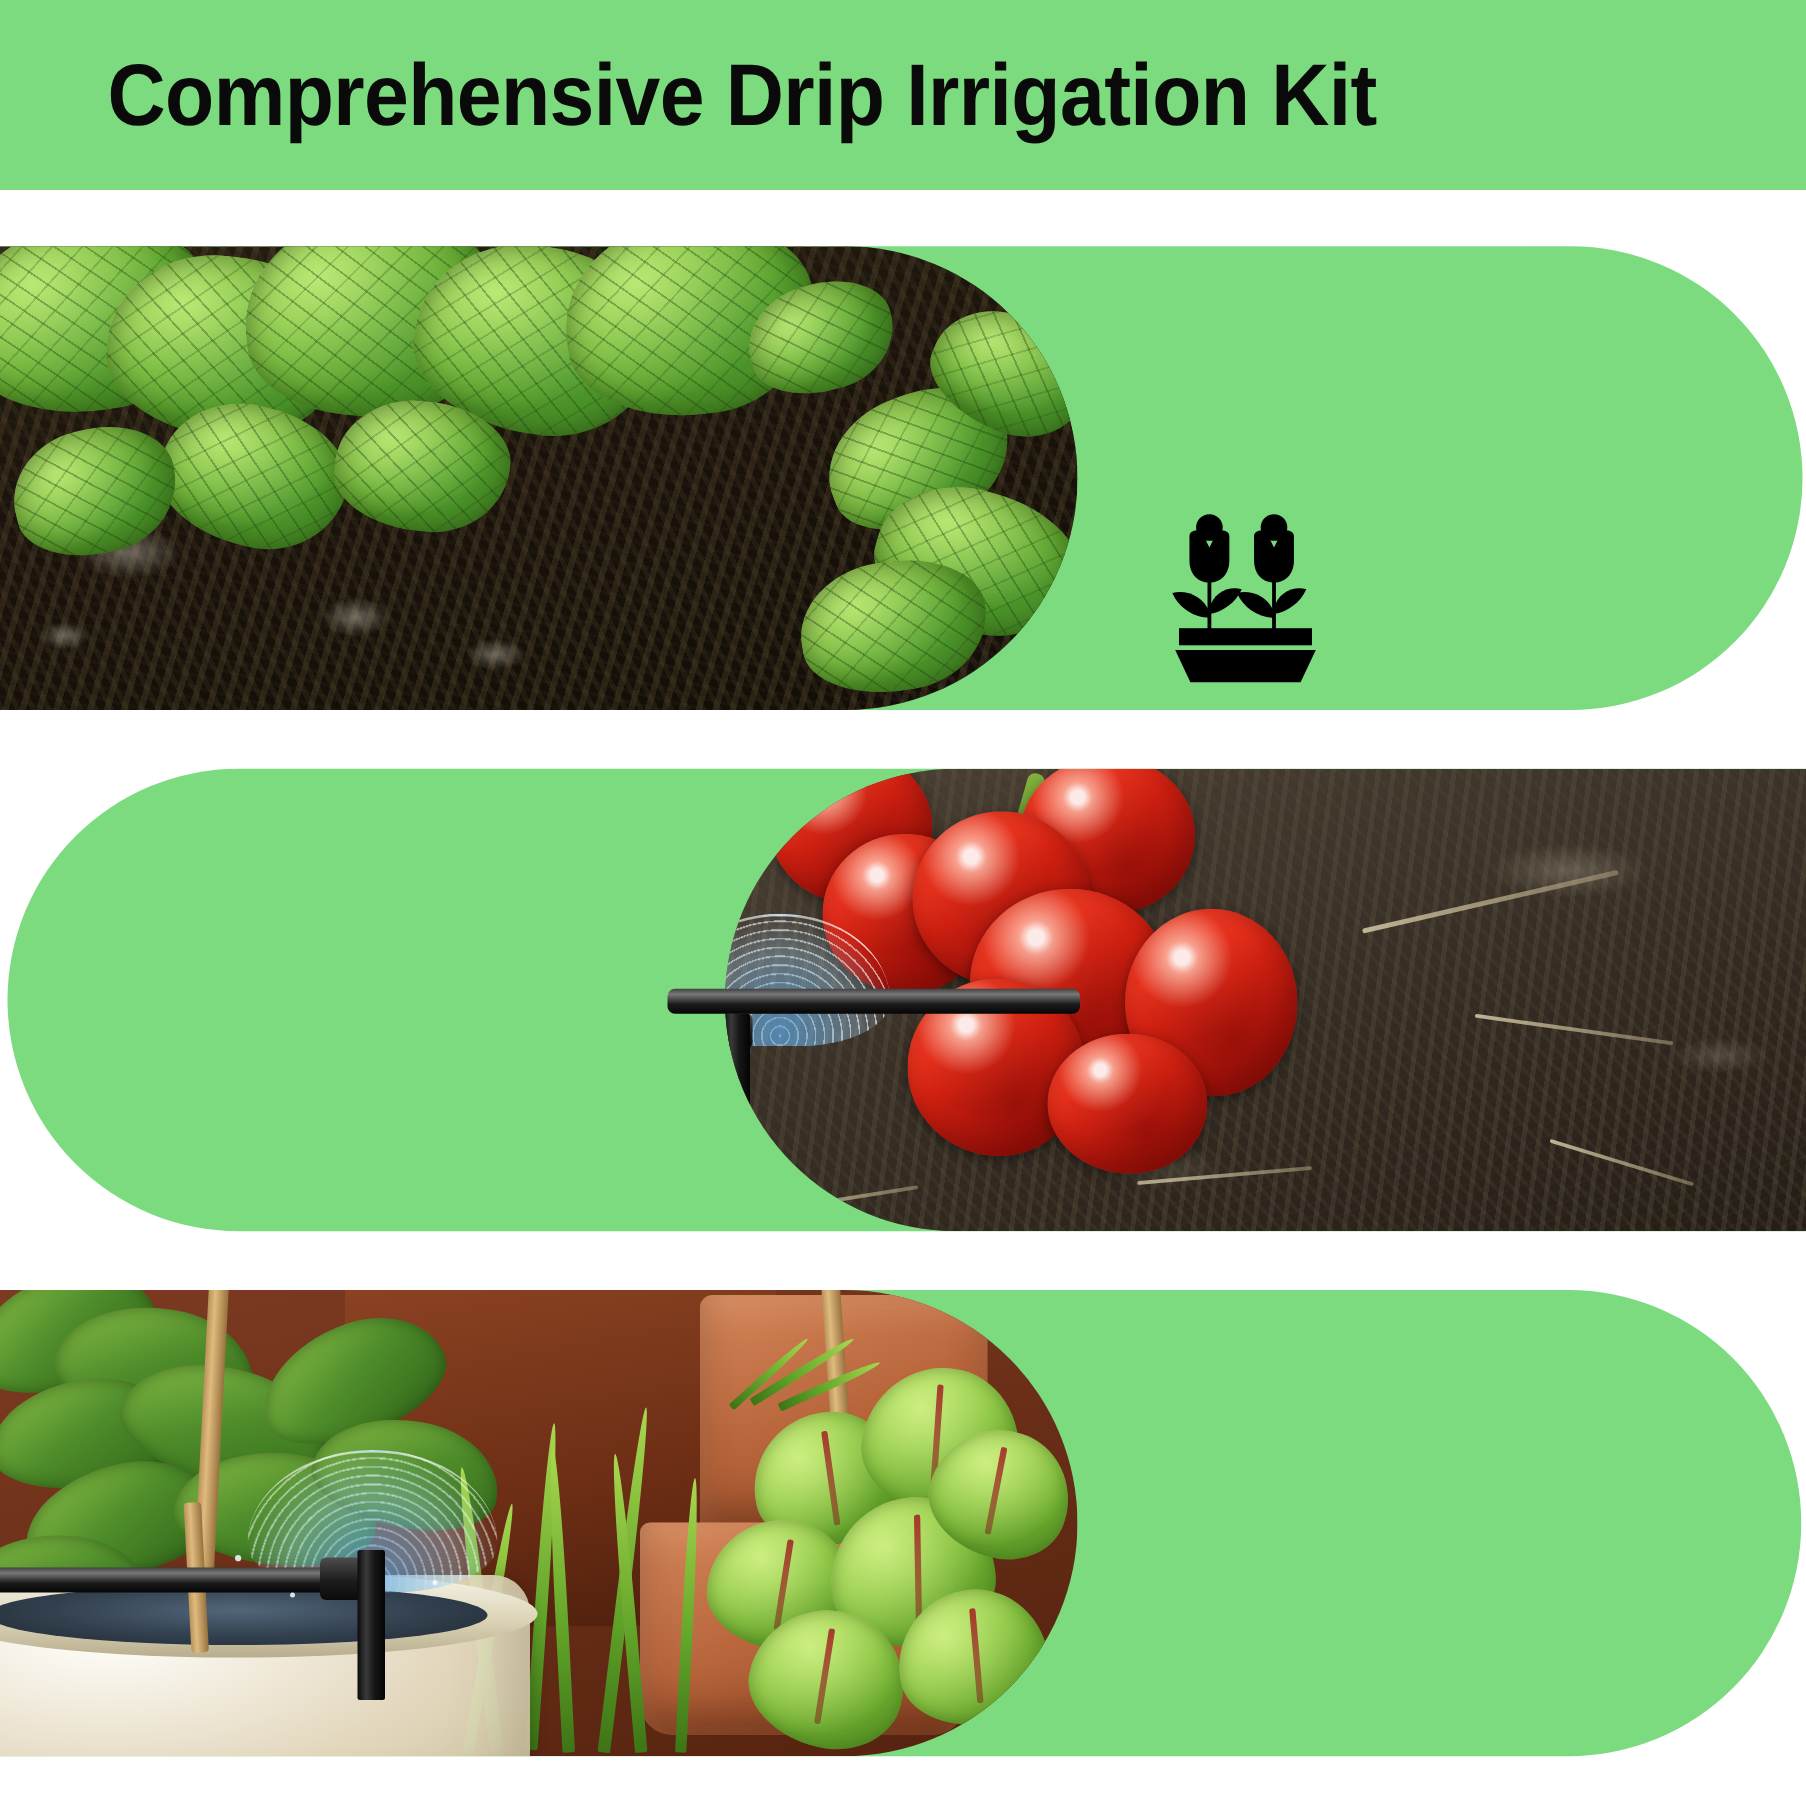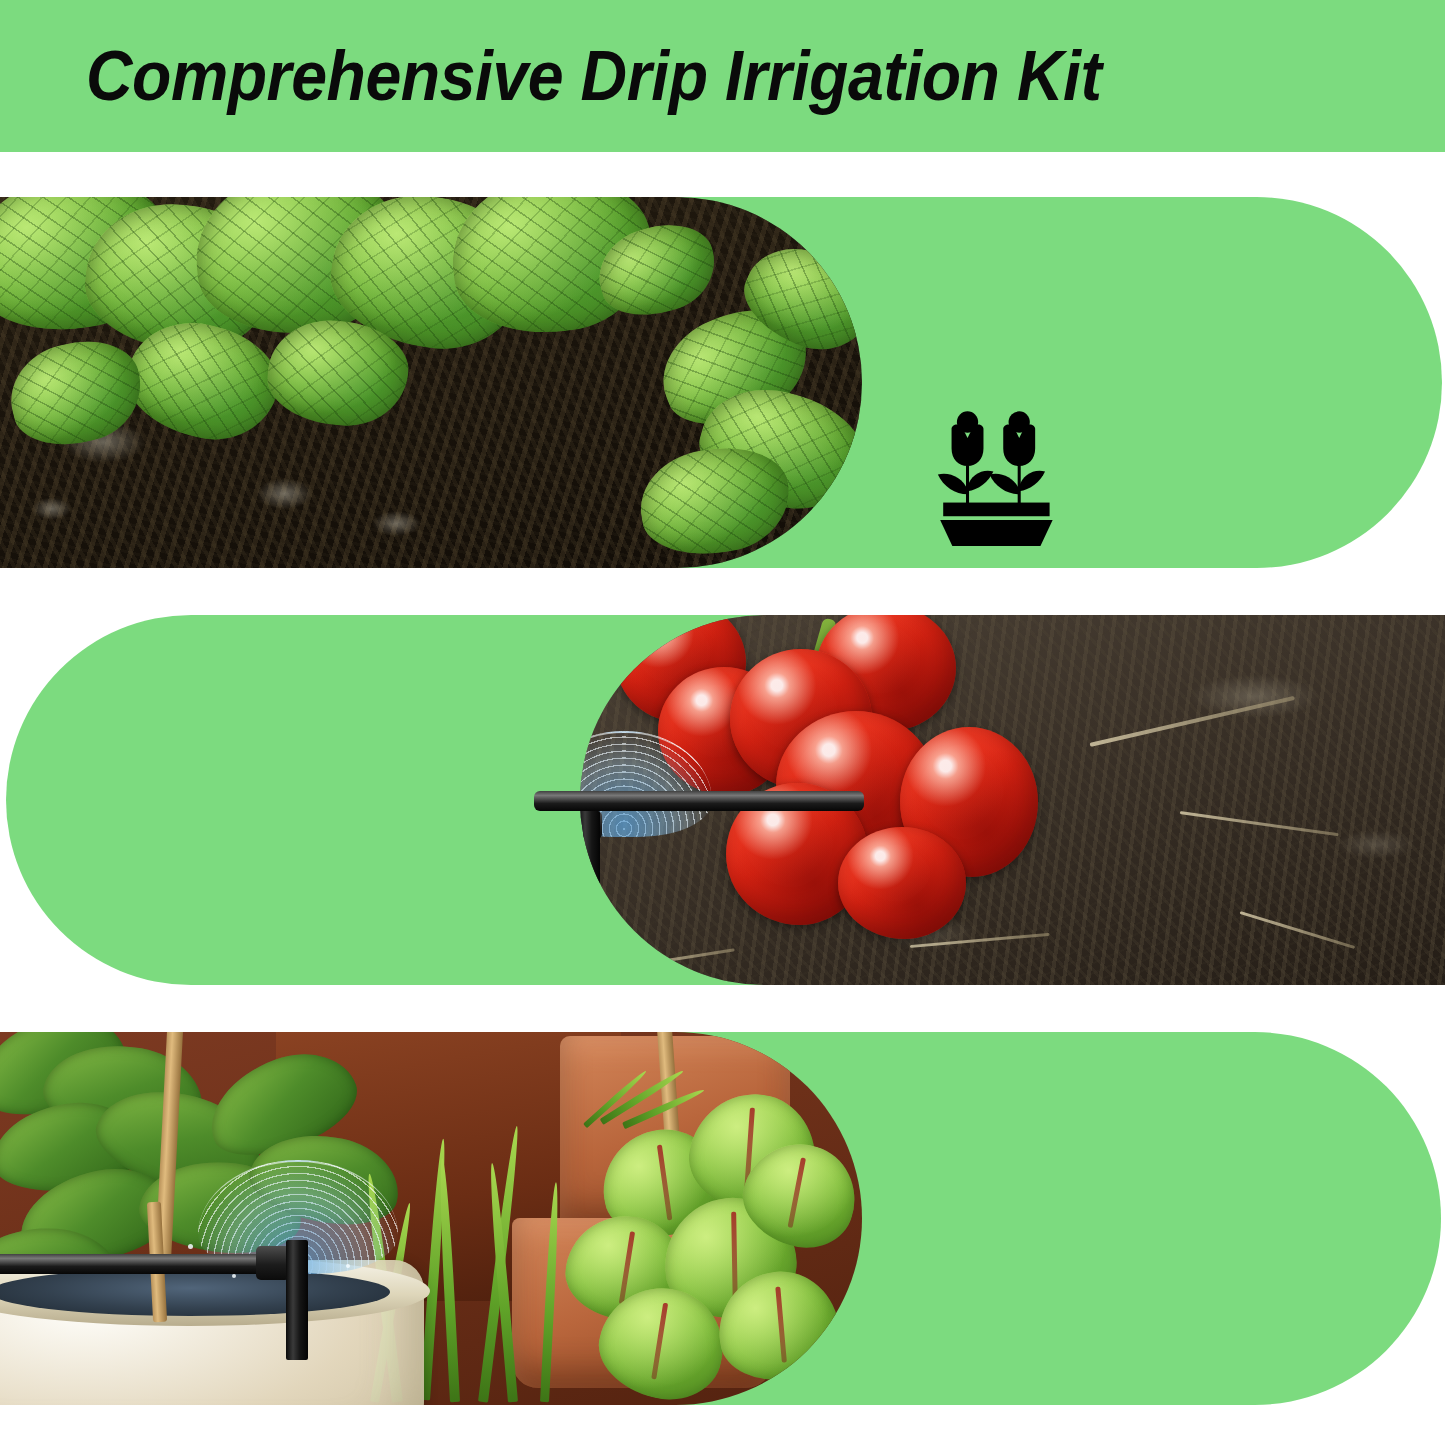--- a/index.html
+++ b/index.html
@@ -12,21 +12,20 @@
     width: 1445px;
     height: 1445px;
     font-family: "Liberation Sans", sans-serif;
     overflow: hidden;
   }
   .page {
     position: relative;
     width: 1445px;
     height: 1445px;
     background: #ffffff;
-    font-style: italic;
   }
 
   
   .header-band {
     position: absolute;
     left: 0;
     top: 0;
     width: 1445px;
     height: 152px;
     background: #7CDB7F;

